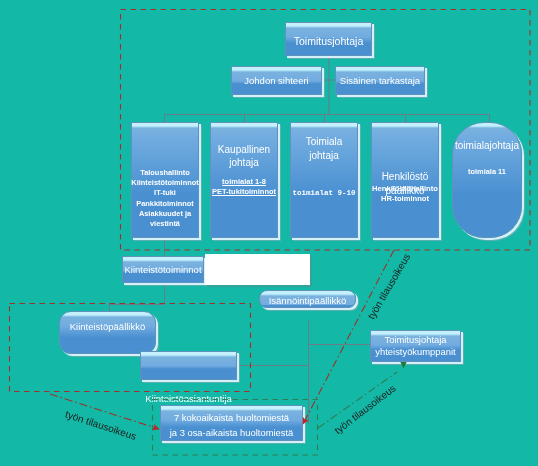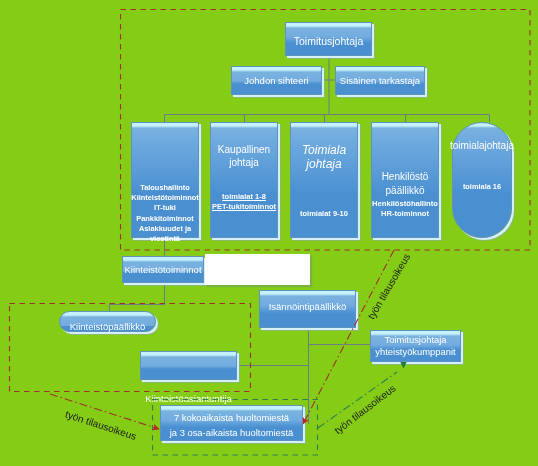--- a/index.html
+++ b/index.html
@@ -1,34 +1,34 @@
 <!DOCTYPE html>
 <html><head>
 <meta charset="utf-8">
 <title>Organisaatiokaavio</title>
 <style>
   html,body{margin:0;padding:0;background:#fff;}
   body{width:538px;height:466px;font-family:"Liberation Sans",sans-serif;overflow:hidden;}
-  #stage{position:relative;width:538px;height:466px;background:#84cc16;}
+  #stage{position:relative;width:538px;height:466px;background:#14b8a6;}
   svg.layer{position:absolute;left:0;top:0;width:538px;height:466px;overflow:visible;}
   #connectors{z-index:1;}
   #overlays{z-index:5;}
 
   .node{
     position:absolute;box-sizing:border-box;z-index:3;
     border:1px solid #5f93bd;
     background:linear-gradient(to bottom,#c8f2fd 0px,#c2f0fd 3px,#7ab2de 5px,#72ace0 14px,#4a90d1 62%,#4a90d1 100%);
     box-shadow:2px 2px 0 0 #d4f0fb, 3px 3px 0 0 rgba(150,170,182,0.55);
     display:flex;flex-direction:column;align-items:center;justify-content:center;
     color:#ffffff;text-align:center;
     overflow:visible;
   }
 
   .node .ttl{position:relative;z-index:2;white-space:pre;line-height:1.36;}
-  .node .sub{position:relative;z-index:2;white-space:pre;line-height:1.35;font-weight:bold;margin-top:15px;}
+  .node .sub{position:relative;z-index:2;white-space:pre;line-height:1.35;font-weight:bold;}
   .node.abs{display:block;}
   .node.abs .ttl,.node.abs .sub{position:absolute;left:-6px;right:-6px;text-align:center;}
 </style>
 </head>
 <body>
 
 <div id="stage">
 
   <svg class="layer" id="connectors" viewBox="0 0 538 466">
     <g stroke="#6c7b88" stroke-width="1" fill="none">
@@ -106,21 +106,21 @@
     <div class="sub">toimialat 9-10</div>
   </div>
   <div class="node abs" id="n-hr">
     <div class="ttl">Henkilöstö
 päällikkö</div>
     <div class="sub">Henkilöstöhallinto
 HR-toiminnot</div>
   </div>
   <div class="node abs" id="n-bu11">
     <div class="ttl">toimialajohtaja</div>
-    <div class="sub">toimiala 16</div>
+    <div class="sub">toimiala 11</div>
   </div>
   <div class="node abs" id="n-prop">
     <div class="ttl">Kiinteistötoiminnot</div>
   </div>
   <div class="node abs" id="n-propmgr">
     <div class="ttl">Kiinteistöpäällikkö</div>
   </div>
   <div class="node abs" id="n-propexp">
     <div class="ttl">Kiinteistöasiantuntija</div>
   </div>
@@ -149,35 +149,35 @@
   #n-sec .ttl{font-size:9.5px;top:28%;}
   #n-audit{left:335px;top:66px;width:90px;height:29px;}
   #n-audit .ttl{font-size:9.5px;top:28%;}
   #n-cfo{left:131px;top:122px;width:68px;height:116px;}
   #n-cfo .ttl{font-size:10px;top:14px;}
   #n-cfo .sub{font-size:7.4px;top:45px;line-height:10.2px;}
   #n-cco{left:210px;top:122px;width:68px;height:116px;}
   #n-cco .ttl{font-size:10px;top:20px;line-height:13px;}
   #n-cco .sub{font-size:7.5px;top:54px;line-height:10.2px;text-decoration:underline;}
   #n-bu{left:290px;top:122px;width:68px;height:116px;}
-  #n-bu .ttl{font-size:12px;top:21px;line-height:13.5px;font-style:italic;}
-  #n-bu .sub{font-size:7.5px;top:71px;line-height:10.2px;}
+  #n-bu .ttl{font-size:10px;top:12px;line-height:13.5px;}
+  #n-bu .sub{font-size:7.5px;top:65px;line-height:10.2px;font-family:Liberation Mono, monospace;}
   #n-hr{left:371px;top:122px;width:68px;height:116px;}
   #n-hr .ttl{font-size:10px;top:19px;line-height:13.5px;margin-top:28px;}
   #n-hr .sub{font-size:7.6px;top:61px;line-height:10.2px;}
-  #n-bu11{left:452px;top:122px;width:60px;height:116px;border-radius:32px;}
+  #n-bu11{left:452px;top:122px;width:70px;height:116px;border-radius:32px;}
   #n-bu11 .ttl{font-size:10px;top:16px;}
   #n-bu11 .sub{font-size:7.4px;top:44px;line-height:10.2px;}
   #n-prop{left:122px;top:256px;width:82px;height:27px;}
   #n-prop .ttl{font-size:9.5px;top:27%;}
-  #n-propmgr{left:59px;top:311px;width:97px;height:21px;border-radius:12px;}
+  #n-propmgr{left:59px;top:311px;width:97px;height:43px;border-radius:12px;}
   #n-propmgr .ttl{font-size:9.5px;top:9px;}
   #n-propexp{left:140px;top:351px;width:97px;height:29px;}
   #n-propexp .ttl{font-size:9.5px;top:9px;margin-top:32px;}
-  #n-hoa{left:259px;top:290px;width:97px;height:38px;}
+  #n-hoa{left:259px;top:290px;width:97px;height:18px;border-radius:8px;}
   #n-hoa .ttl{font-size:9.5px;top:28%;}
   #n-partners{left:370px;top:330px;width:91px;height:32px;}
   #n-partners .ttl{font-size:9.4px;top:3px;line-height:11.5px;}
   #n-crew{left:160px;top:405px;width:143px;height:36px;}
   #n-crew .ttl{font-size:9.4px;top:4px;line-height:15px;}
 
   #white-cover{position:absolute;left:205px;top:254px;width:105px;height:31px;background:#ffffff;z-index:4;box-shadow:2px 2px 1px rgba(110,125,135,0.35);}
 
   .ann{position:absolute;z-index:6;font-size:9.5px;color:#1c1c1c;white-space:nowrap;line-height:10px;transform-origin:left bottom;}
   #a1{left:64px;top:409px;font-size:10px;transform:rotate(18deg);}

